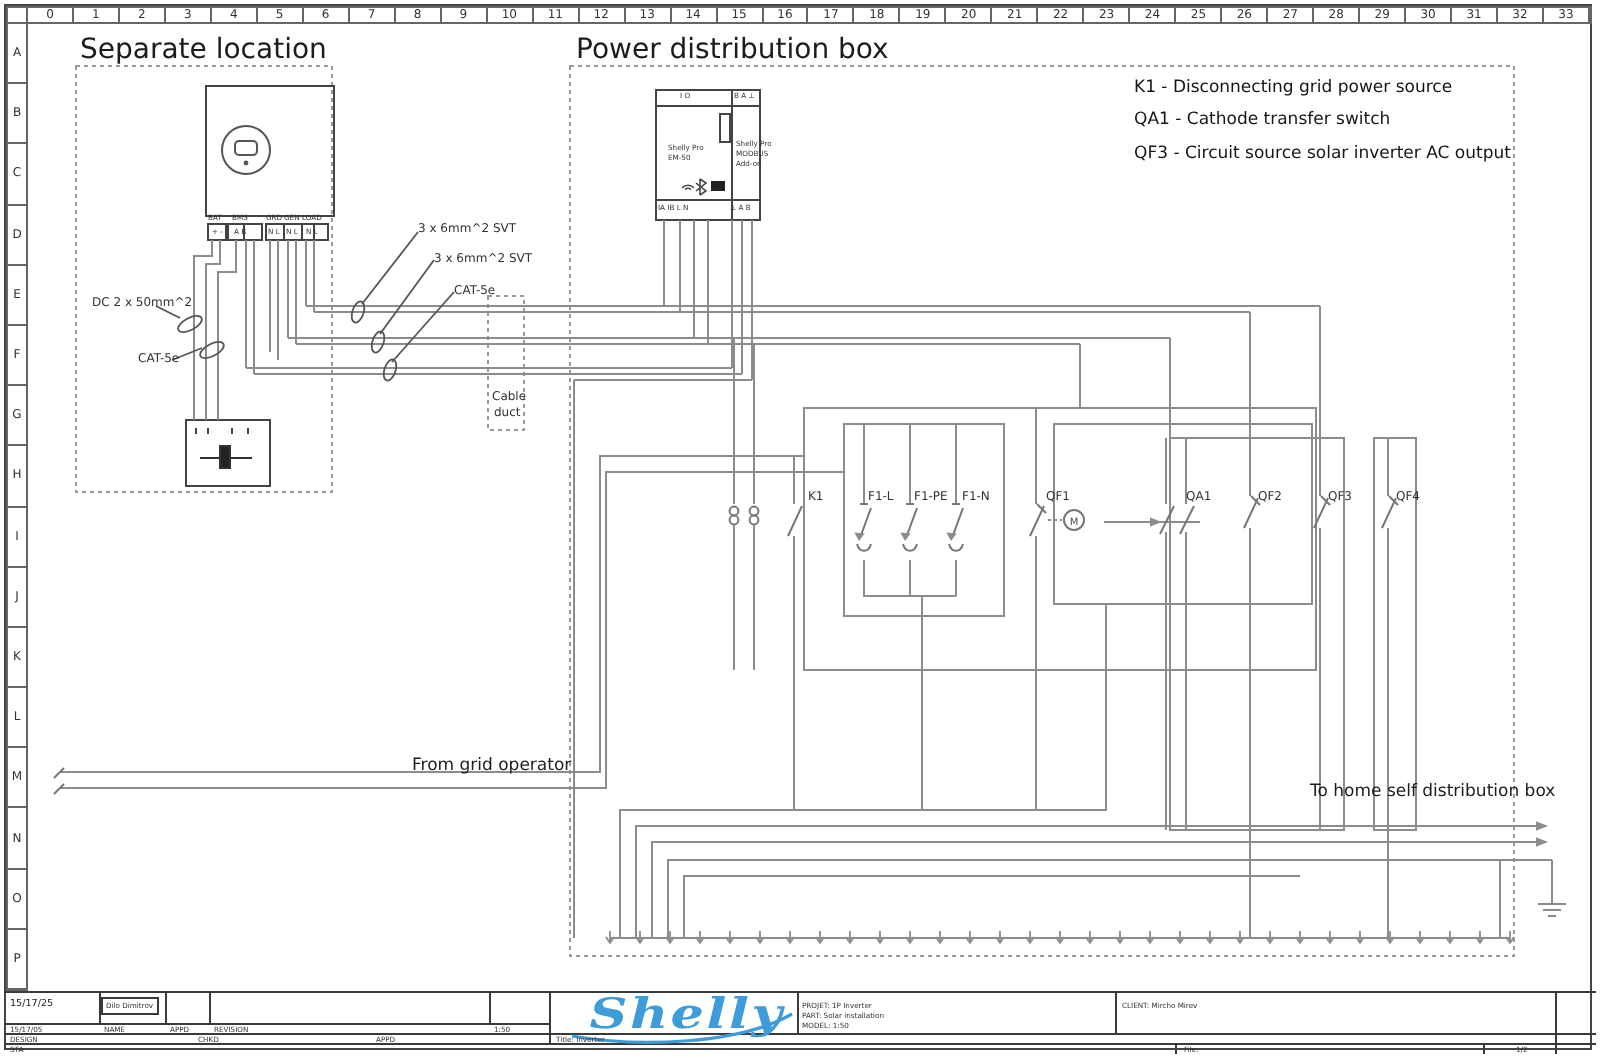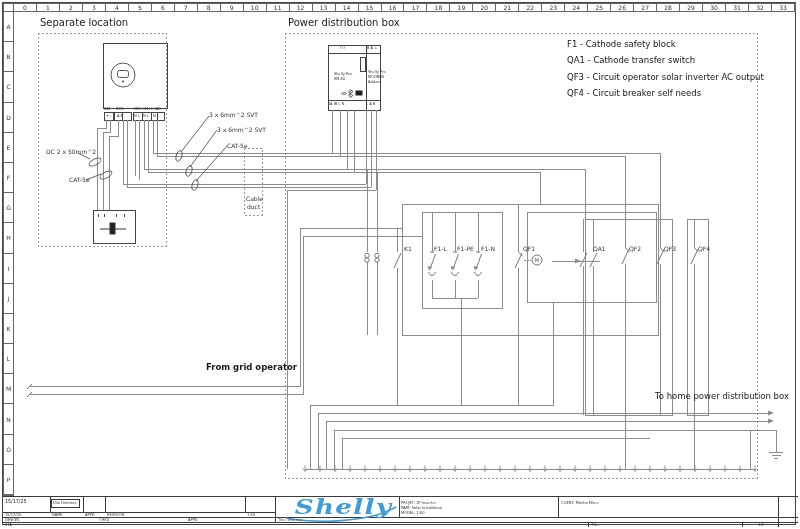--- a/index.html
+++ b/index.html
@@ -1,21 +1,21 @@
 <!DOCTYPE html>
 <html><head>
 <meta charset="utf-8">
 <style>
   html,body{margin:0;padding:0;}
   body{width:800px;height:529px;position:relative;background:#fff;
        font-family:"DejaVu Sans","Liberation Sans",sans-serif;overflow:hidden;color:#1c1c1c;}
   .frame{position:absolute;left:2px;top:2px;width:794px;height:523px;border:1px solid #444;box-sizing:border-box;}
   .art{position:absolute;left:0;top:0;}
   .lbl{position:absolute;white-space:nowrap;color:#1c1c1c;}
-  .s10{font-size:10px;}
+  .s10{font-size:14px;}
   .s9{font-size:8.5px;}
   .s6{font-size:6px;color:#333;}
   .micro{font-size:8px;transform:scale(0.45);transform-origin:0 0;color:#333;}
   .m6{font-size:8px;transform:scale(0.6);transform-origin:0 0;color:#222;}
   .ruler-top{position:absolute;left:13px;top:3px;width:783px;height:9px;display:flex;border:1px solid #666;box-sizing:border-box;}
   .ruler-top span{flex:1;border-right:1px solid #666;text-align:center;font-size:6px;line-height:7px;color:#333;overflow:hidden;}
   .ruler-left{position:absolute;left:3px;top:11px;width:11px;height:485px;display:flex;flex-direction:column;border:1px solid #666;box-sizing:border-box;}
   .ruler-left span{flex:1;border-bottom:1px solid #666;display:flex;align-items:center;justify-content:center;font-size:6px;color:#333;}
   .corner{position:absolute;left:3px;top:3px;width:11px;height:9px;border:1px solid #666;box-sizing:border-box;}
   .legend{position:absolute;left:567px;top:39px;}
@@ -209,28 +209,27 @@
   </g>
   <path d="M286 518C320 524 370 522 396 507" stroke="#3E9CD9" stroke-width="1.6" fill="none"></path>
 
   <text x="537" y="262.3" font-size="5" text-anchor="middle" fill="#444">M</text>
 </svg>
 
 <span class="lbl s10" style="left:40px;top:17px;">Separate location</span>
 <span class="lbl s10" style="left:288px;top:17px;text-align:center;">Power distribution box</span>
 
 <div class="legend">
-    <span>F1 - Cathode safety block</span>
+    <span>K1 - Disconnecting grid power source</span>
     <span>QA1 - Cathode transfer switch</span>
-    <span>QF3 - Circuit operator solar inverter AC output</span>
-    <span>QF4 - Circuit breaker self needs</span>
+    <span>QF3 - Circuit source solar inverter AC output</span>
   </div>
 
-<span class="lbl s9" style="left:206px;top:362px;font-weight:bold;">From grid operator</span>
-<span class="lbl s9" style="left:655px;top:391px;">To home power distribution box</span>
+<span class="lbl s9" style="left:206px;top:378px;">From grid operator</span>
+<span class="lbl s9" style="left:655px;top:391px;">To home self distribution box</span>
 
 <span class="lbl s6" style="left:46px;top:148px;">DC 2 x 50mm^2</span>
 <span class="lbl s6" style="left:69px;top:176px;">CAT-5e</span>
 <span class="lbl s6" style="left:209px;top:111px;">3 x 6mm^2 SVT</span>
 <span class="lbl s6" style="left:217px;top:126px;">3 x 6mm^2 SVT</span>
 <span class="lbl s6" style="left:227px;top:142px;">CAT-5e</span>
 <span class="lbl s6" style="left:246px;top:195px;">Cable</span>
 <span class="lbl s6" style="left:247px;top:203px;">duct</span>
 
 <span class="lbl micro" style="left:104px;top:107px;">BAT</span>

